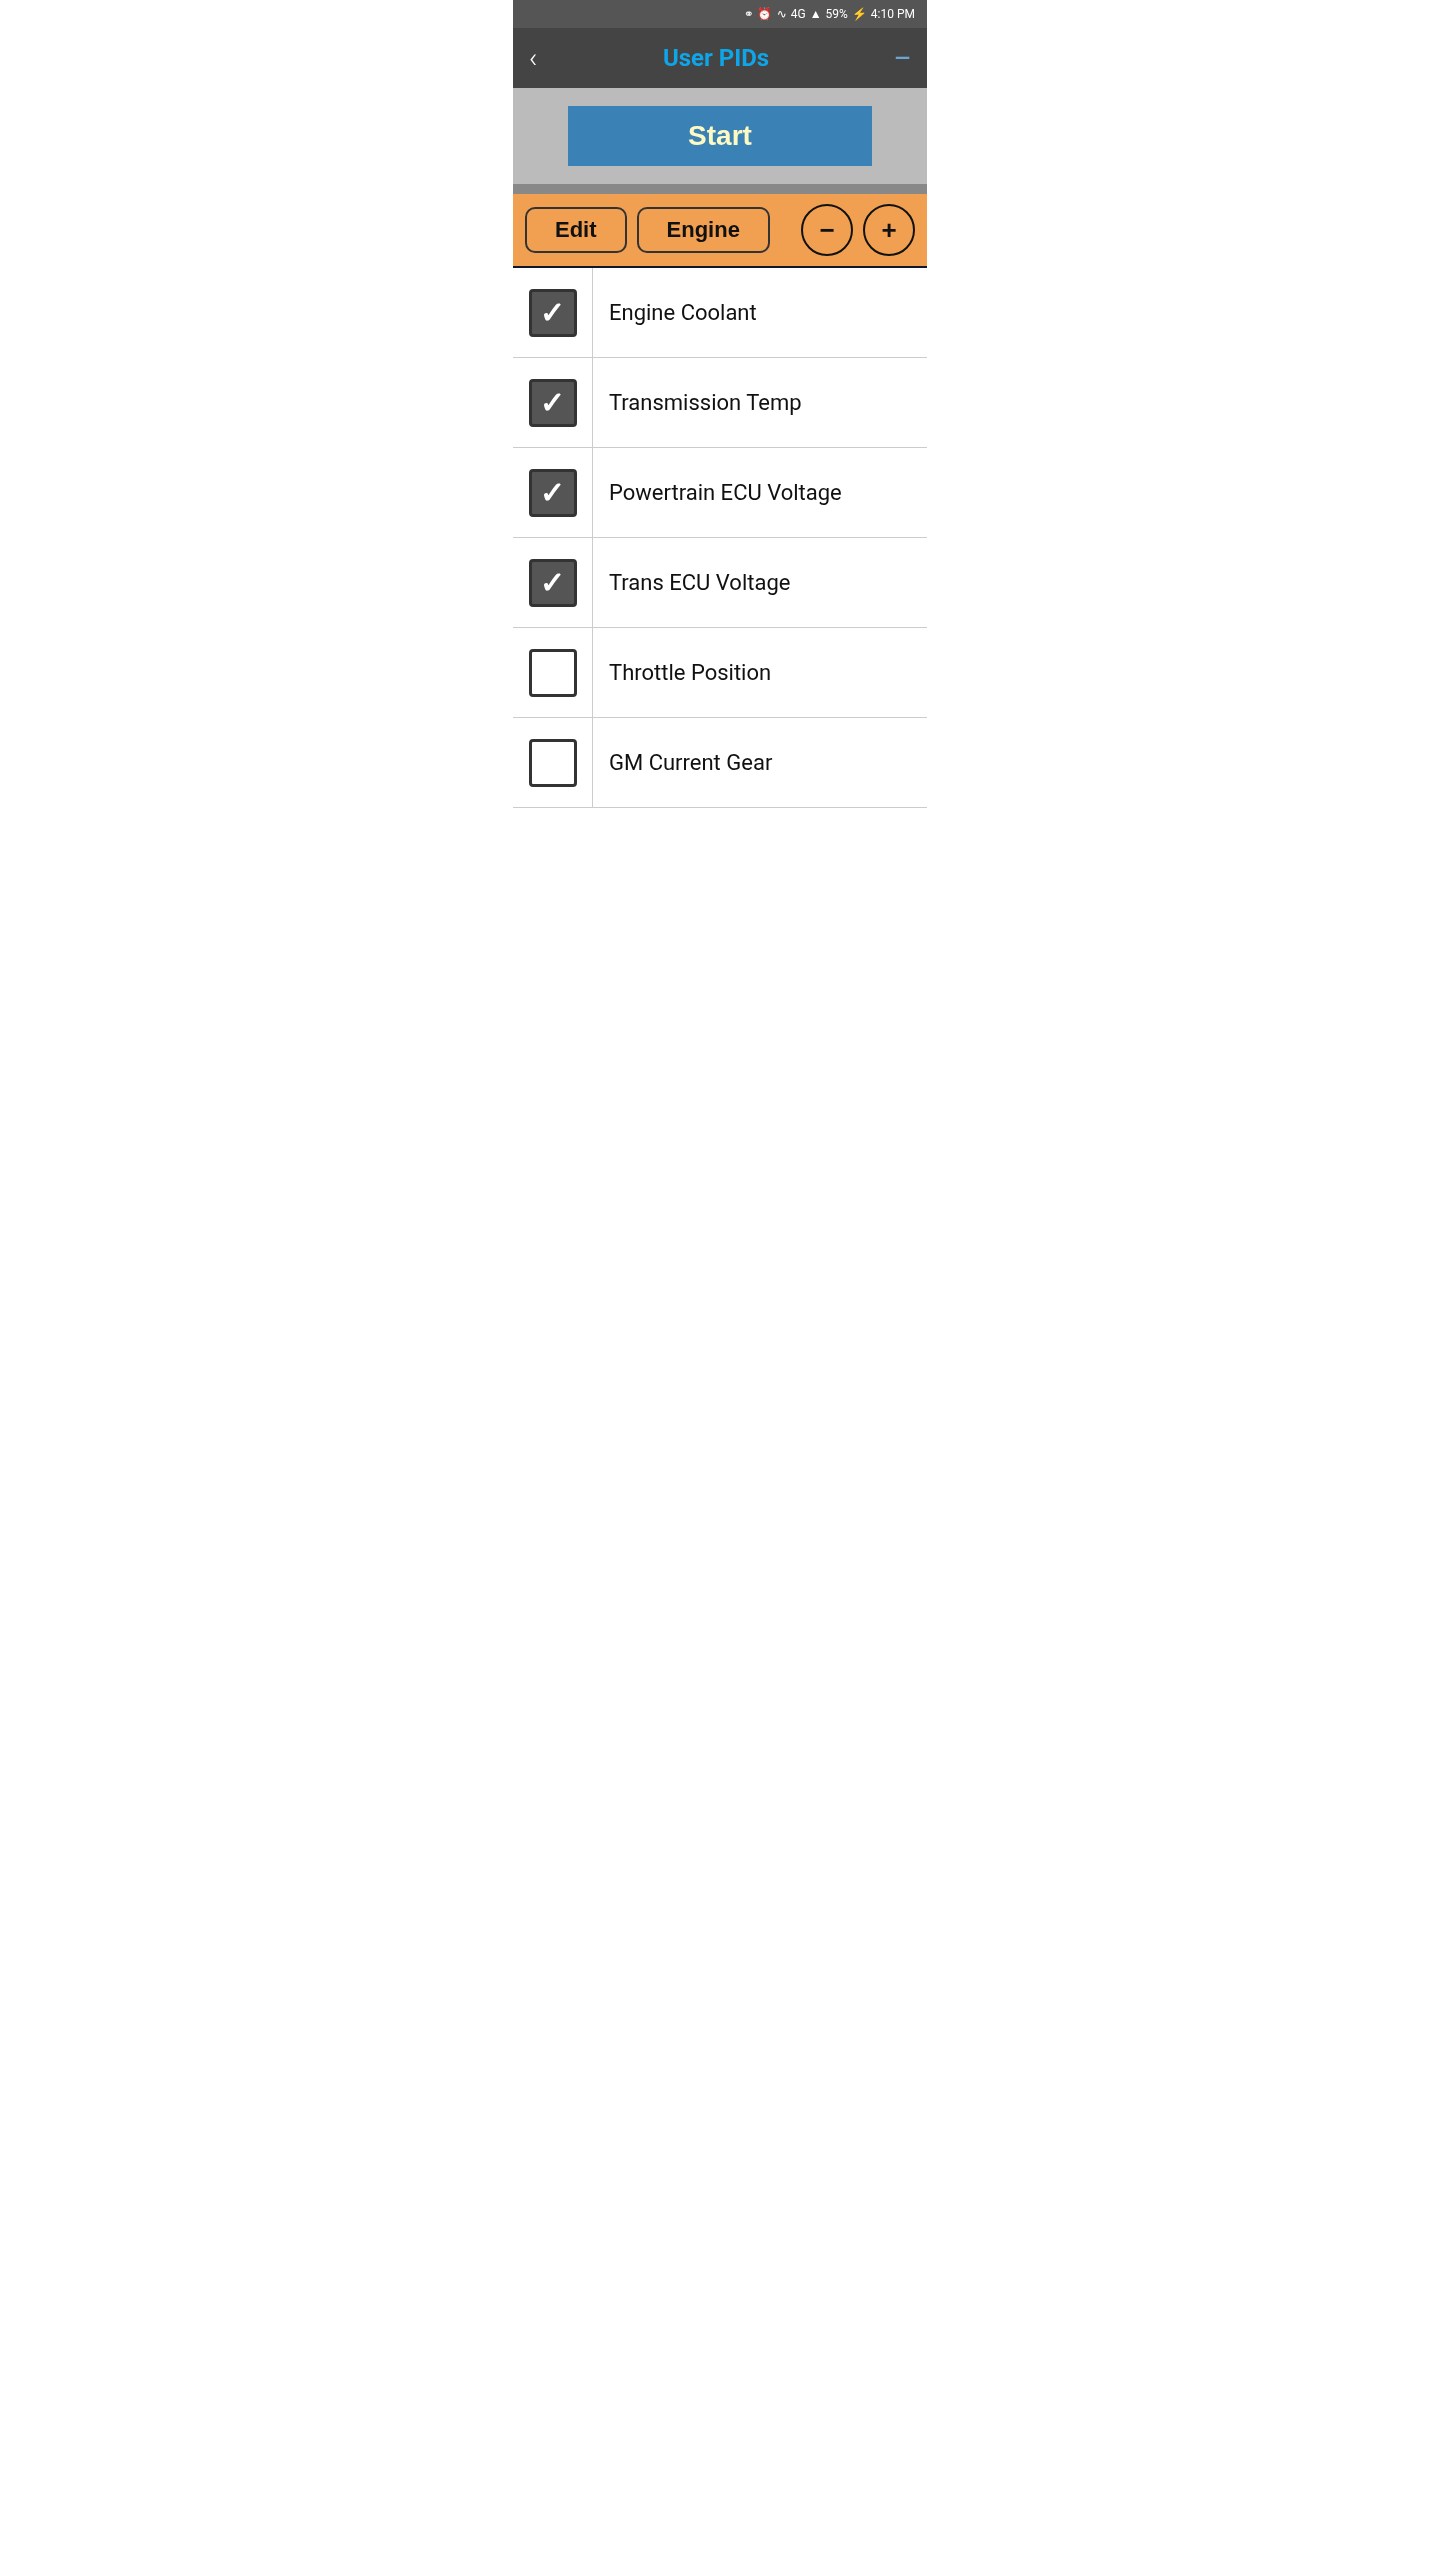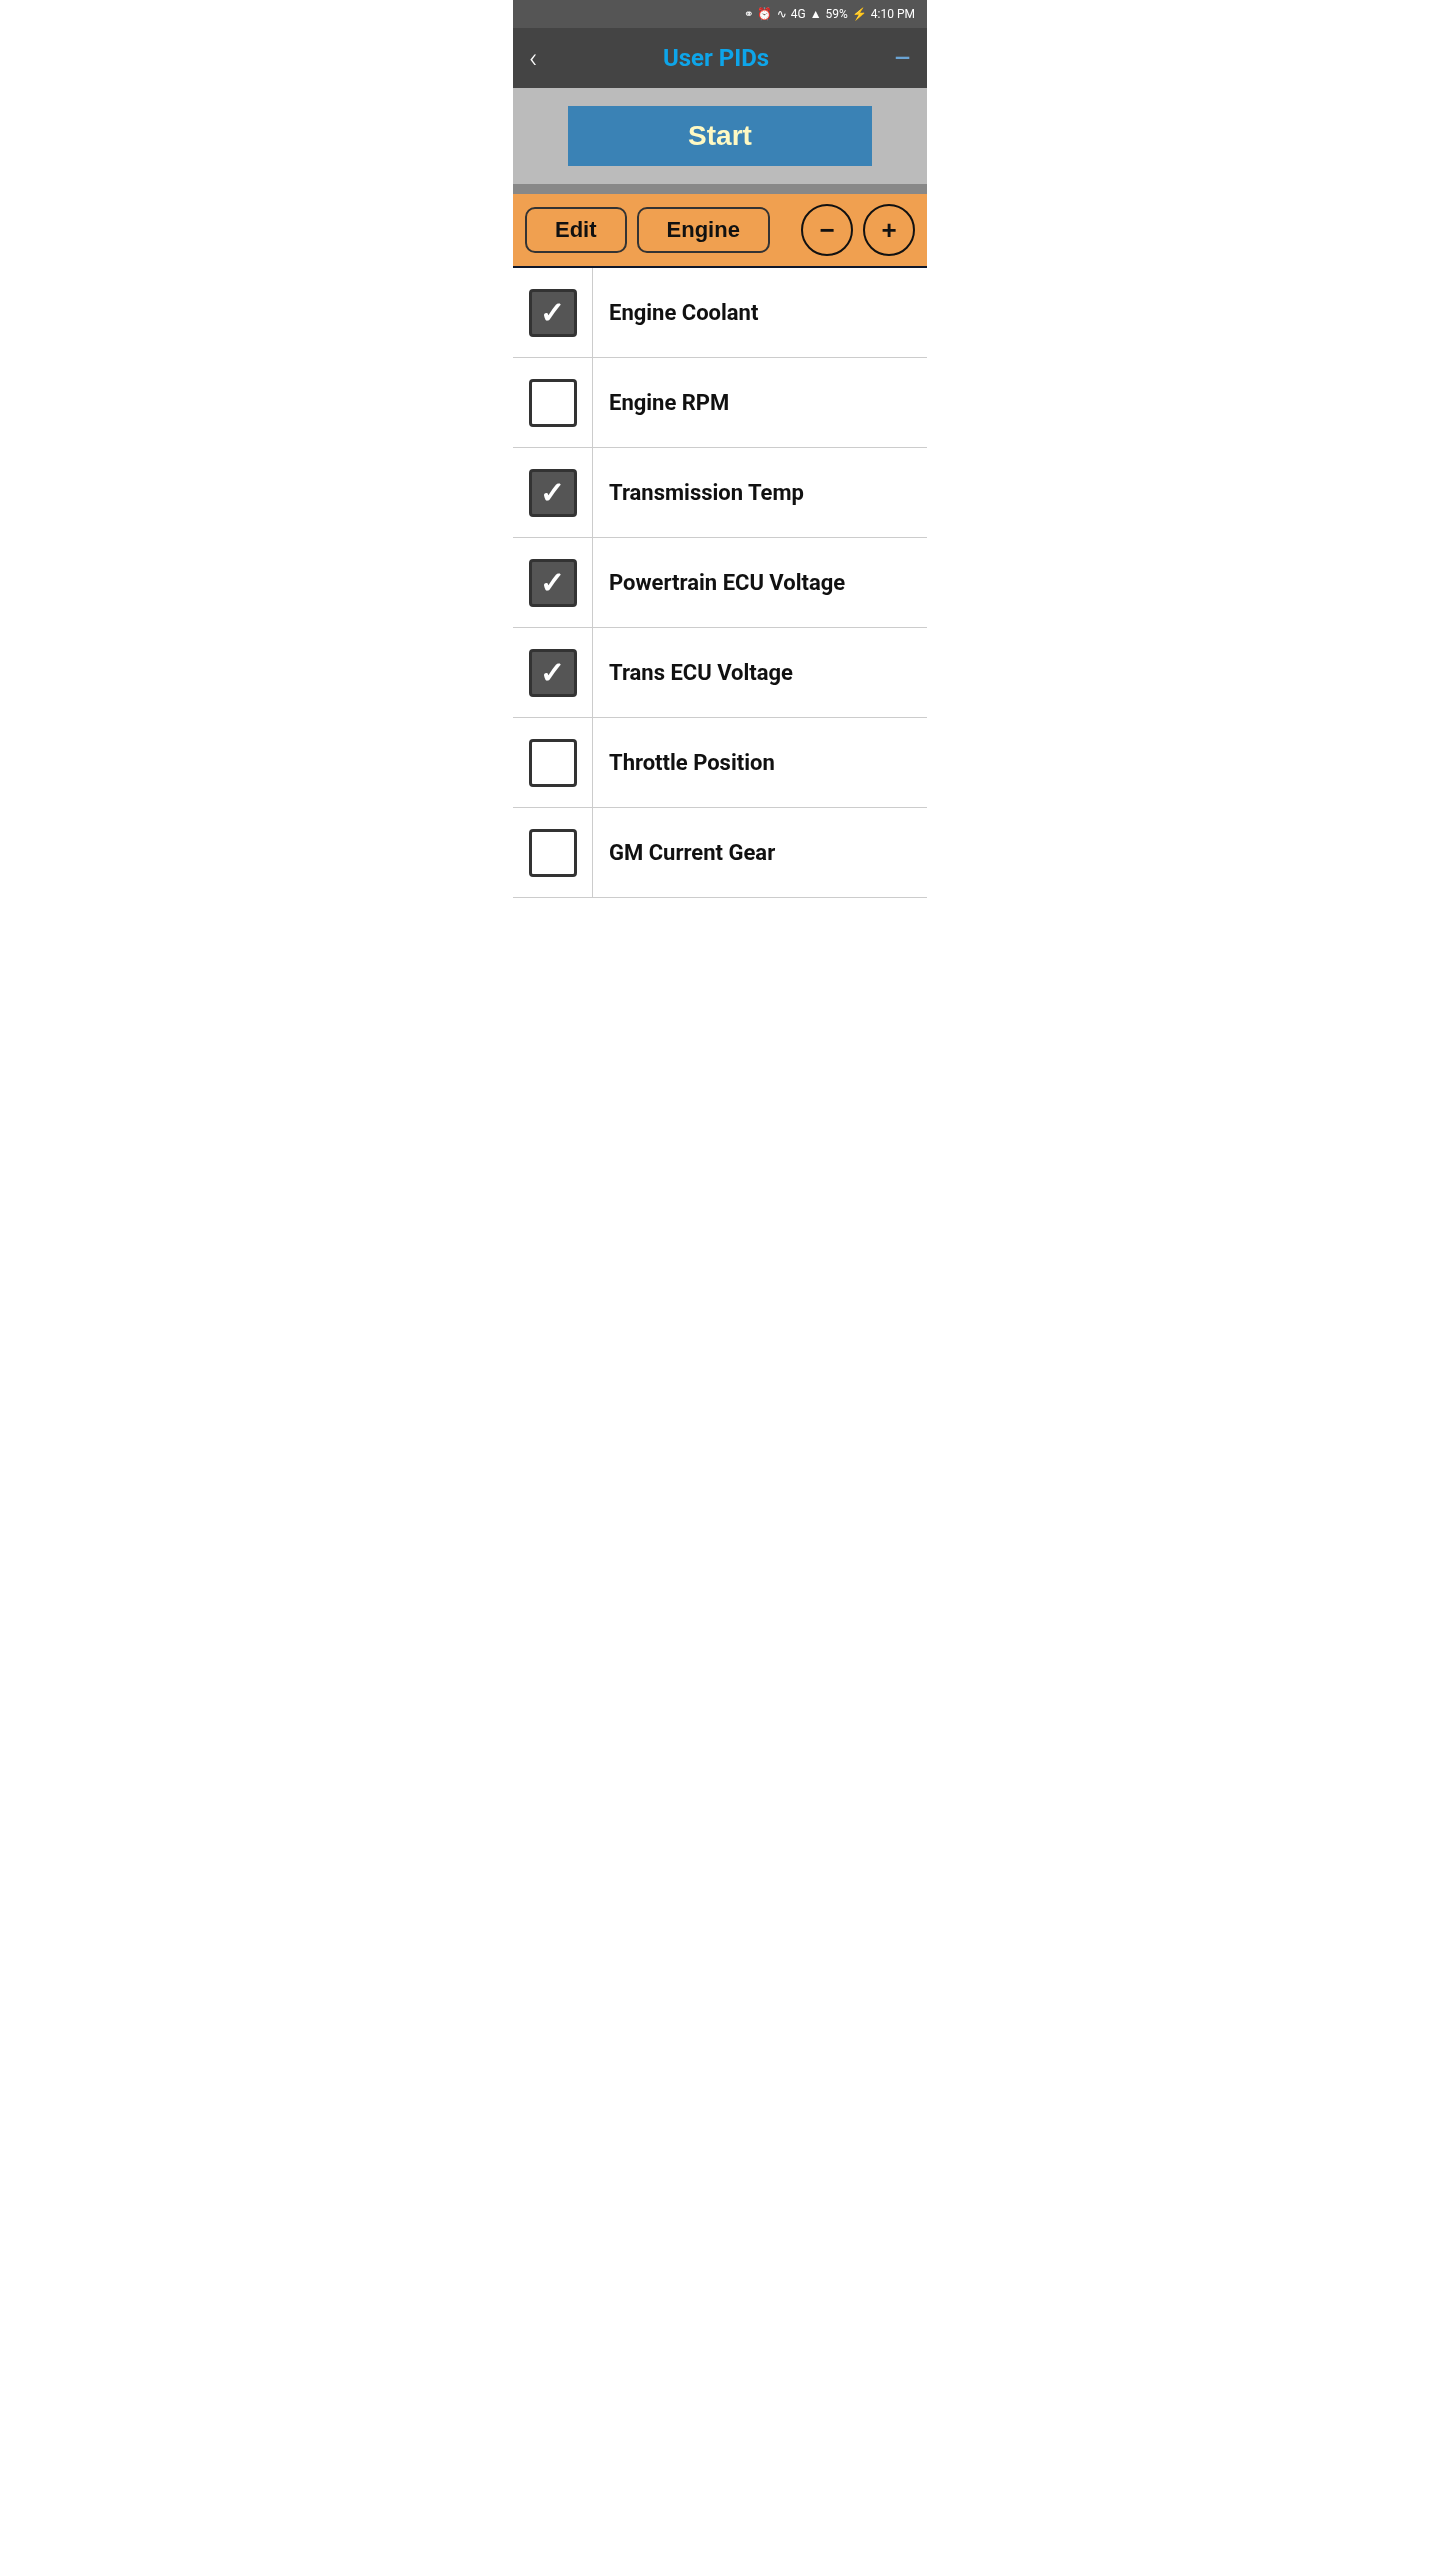--- a/index.html
+++ b/index.html
@@ -172,21 +172,21 @@
     .checkmark {
       color: #fff;
       font-size: 30px;
       font-weight: bold;
       line-height: 1;
     }
 
     .pid-label {
       padding-left: 16px;
       font-size: 22px;
-      font-weight: bold;
+      font-weight: normal;
       color: #111;
       flex: 1;
     }
 
     
     .empty-area {
       background: #fff;
       min-height: 120px;
     }
   </style>
@@ -230,55 +230,49 @@
 <div class="pid-item">
       <div class="checkbox-area">
         <div class="checkbox-box checked">
           <span class="checkmark">✓</span>
         </div>
       </div>
       <span class="pid-label">Engine Coolant</span>
     </div>
     <div class="pid-item">
       <div class="checkbox-area">
+        <div class="checkbox-box checked">
+          <span class="checkmark">✓</span>
+        </div>
+      </div>
+      <span class="pid-label">Transmission Temp</span>
+    </div>
+    <div class="pid-item">
+      <div class="checkbox-area">
+        <div class="checkbox-box checked">
+          <span class="checkmark">✓</span>
+        </div>
+      </div>
+      <span class="pid-label">Powertrain ECU Voltage</span>
+    </div>
+    <div class="pid-item">
+      <div class="checkbox-area">
+        <div class="checkbox-box checked">
+          <span class="checkmark">✓</span>
+        </div>
+      </div>
+      <span class="pid-label">Trans ECU Voltage</span>
+    </div>
+    <div class="pid-item">
+      <div class="checkbox-area">
         <div class="checkbox-box"></div>
       </div>
-      <span class="pid-label">Engine RPM</span>
-    </div>
-    <div class="pid-item">
-      <div class="checkbox-area">
-        <div class="checkbox-box checked">
-          <span class="checkmark">✓</span>
-        </div>
-      </div>
-      <span class="pid-label">Transmission Temp</span>
-    </div>
-    <div class="pid-item">
-      <div class="checkbox-area">
-        <div class="checkbox-box checked">
-          <span class="checkmark">✓</span>
-        </div>
-      </div>
-      <span class="pid-label">Powertrain ECU Voltage</span>
-    </div>
-    <div class="pid-item">
-      <div class="checkbox-area">
-        <div class="checkbox-box checked">
-          <span class="checkmark">✓</span>
-        </div>
-      </div>
-      <span class="pid-label">Trans ECU Voltage</span>
+      <span class="pid-label">Throttle Position</span>
     </div>
     <div class="pid-item">
       <div class="checkbox-area">
         <div class="checkbox-box"></div>
       </div>
-      <span class="pid-label">Throttle Position</span>
-    </div>
-    <div class="pid-item">
-      <div class="checkbox-area">
-        <div class="checkbox-box"></div>
-      </div>
       <span class="pid-label">GM Current Gear</span>
     </div>
   </div>
 
 <div class="empty-area"></div>
 
 </body></html>

